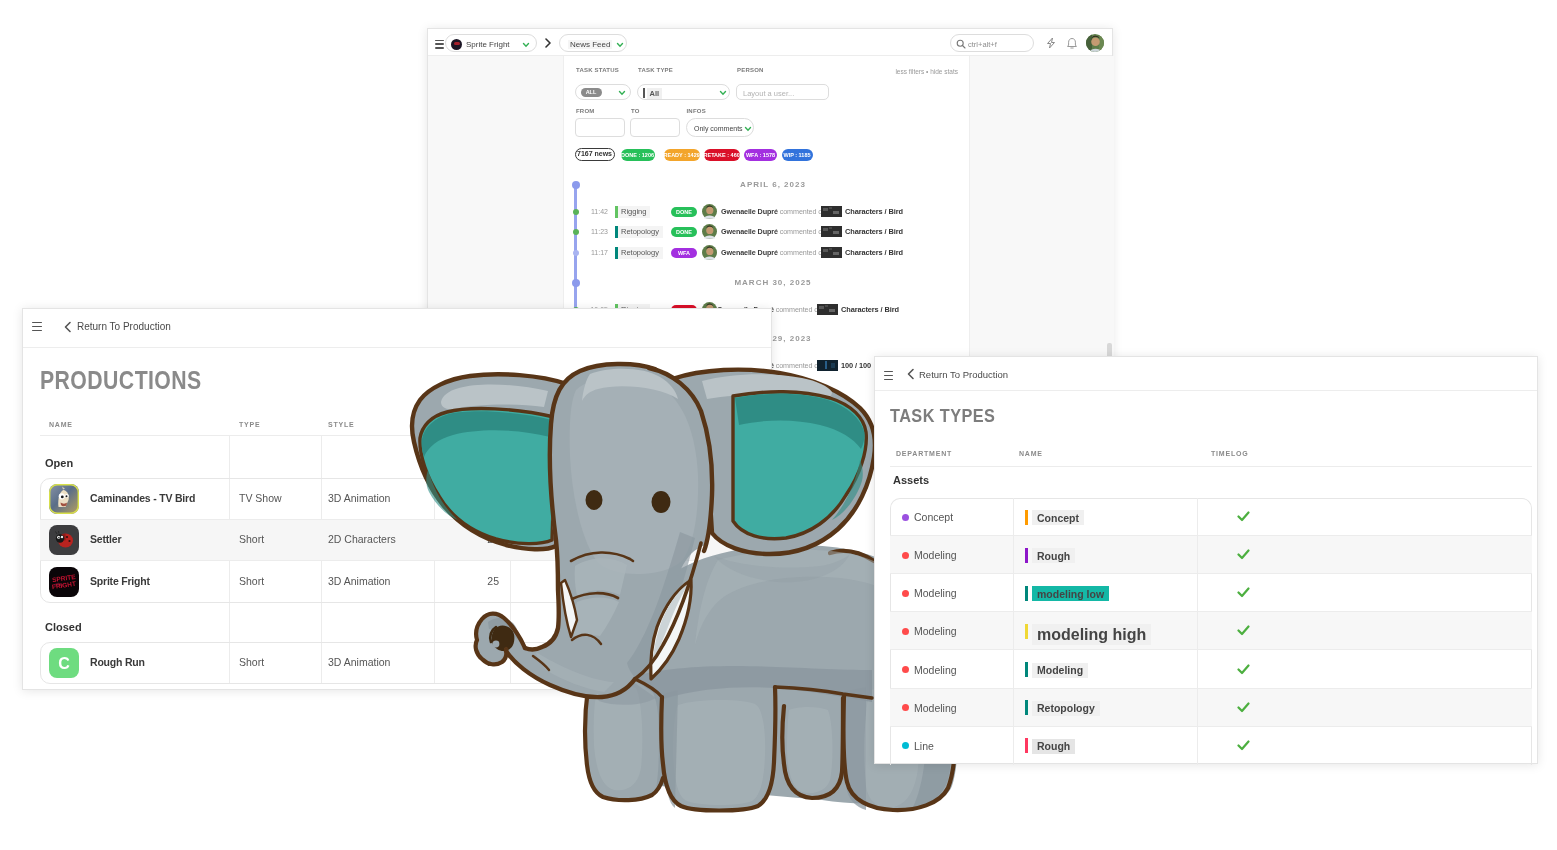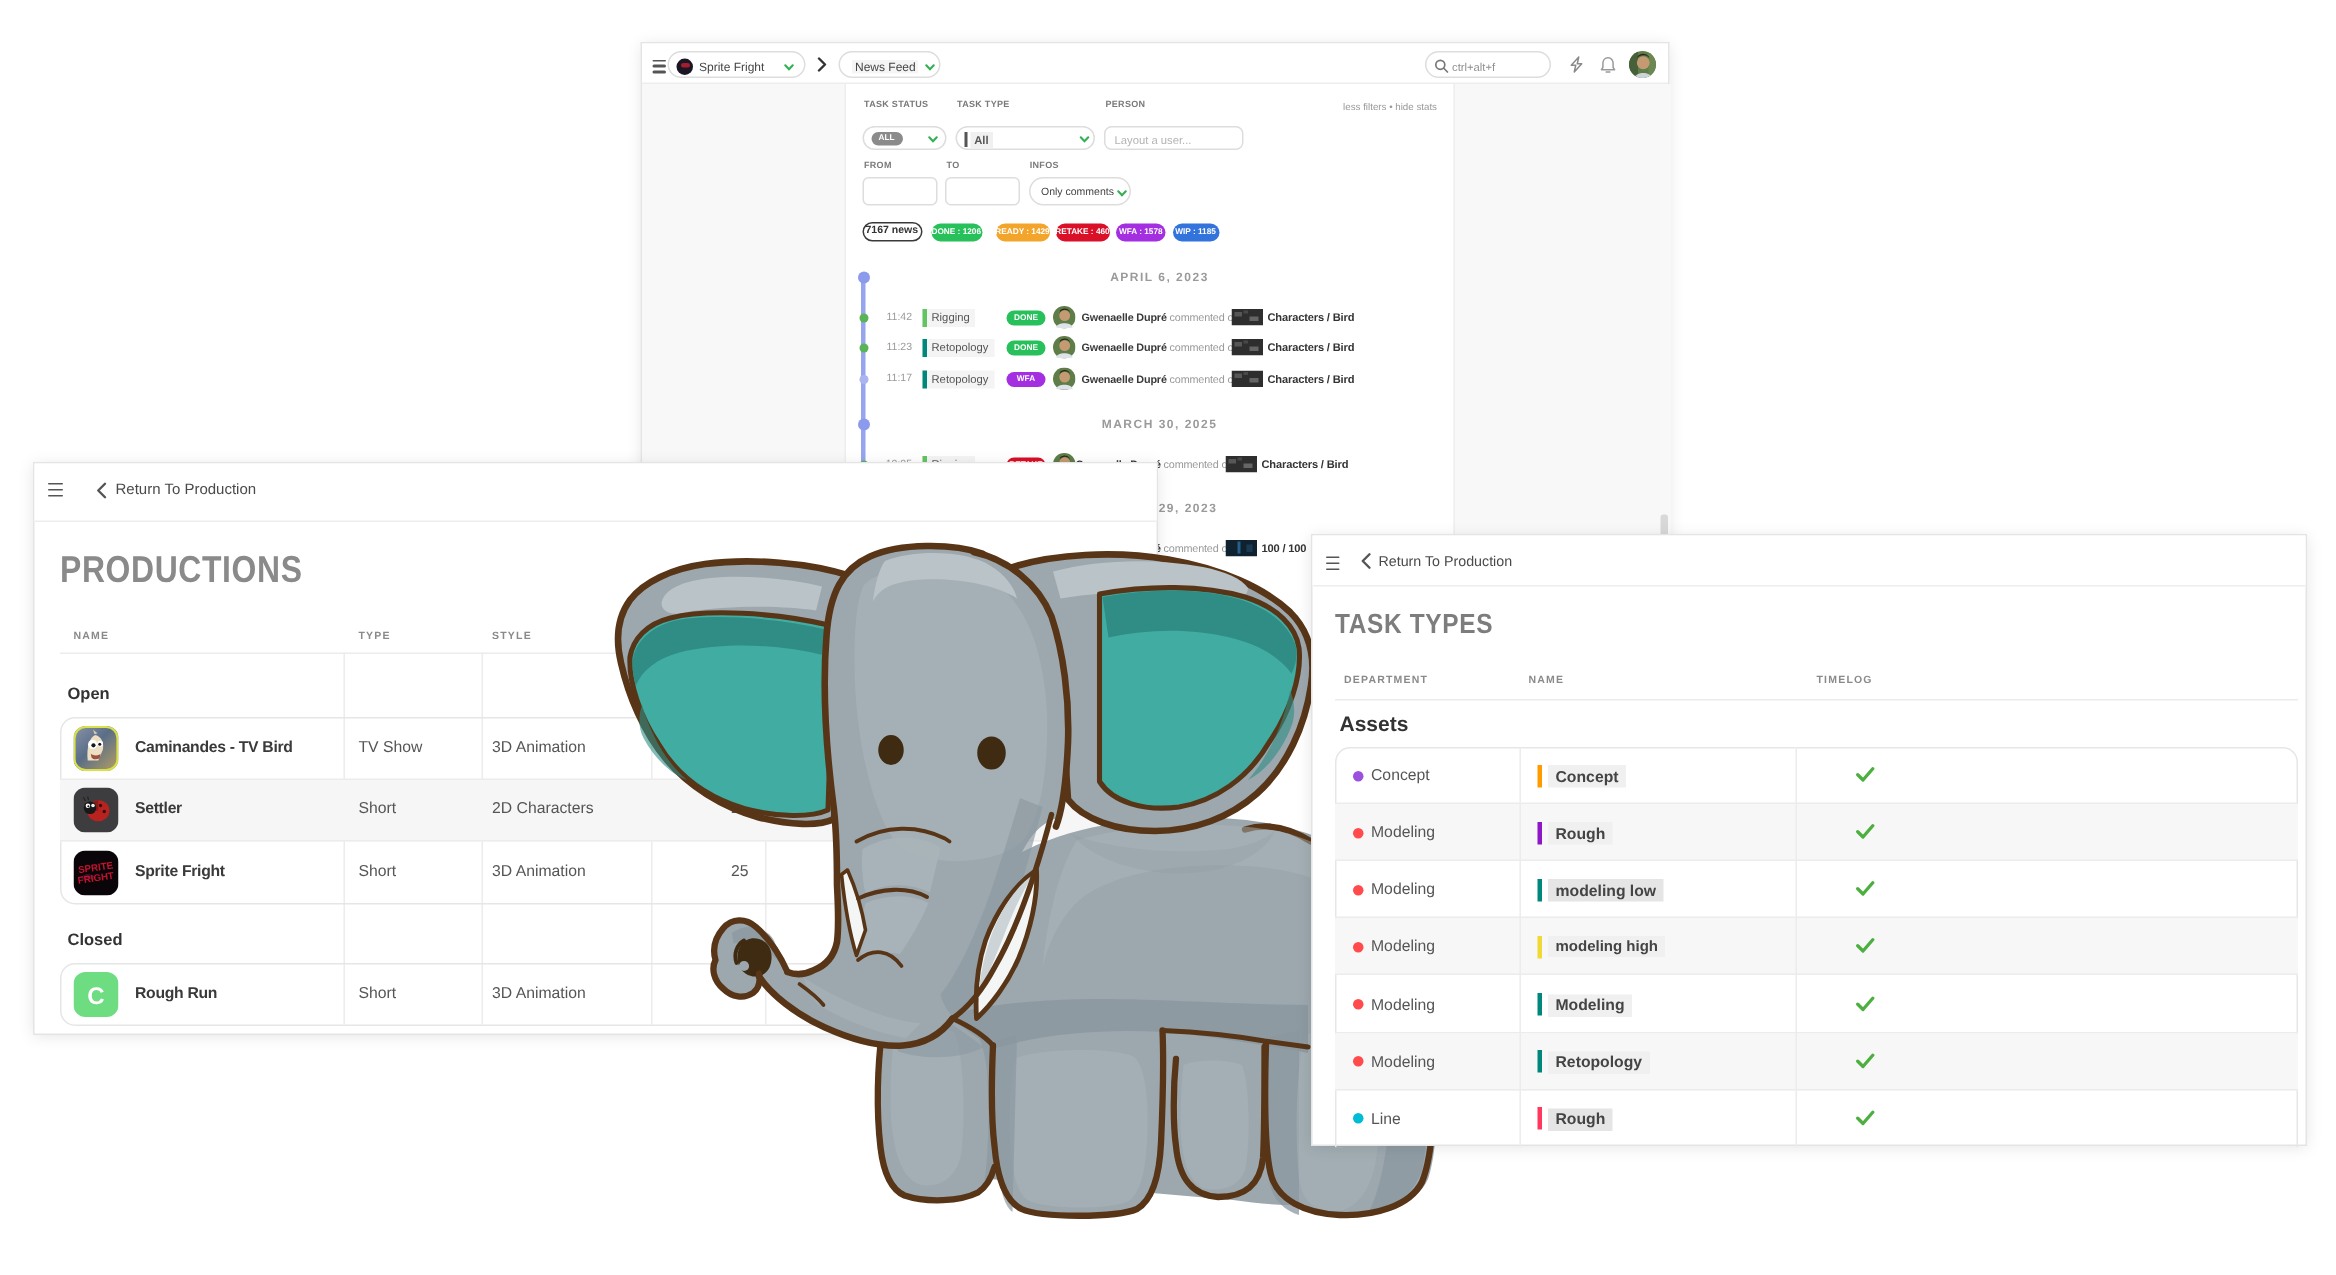--- a/index.html
+++ b/index.html
@@ -427,21 +427,21 @@
     </div>
   <svg class="abs" style="left:31px;top:10.5px" width="9" height="12" viewBox="0 0 9 12">
       <path d="M7 1.5 L2.5 6 L7 10.5" stroke="#555" stroke-width="1.6" fill="none" stroke-linecap="round" stroke-linejoin="round"></path>
     </svg>
   <div class="abs" style="left:44px;top:11.5px;font-size:9.5px;color:#4a4a4a">Return To Production</div>
   <div class="abs" style="left:15px;top:48px;font-size:18.5px;font-weight:600;color:#7d7d7d;letter-spacing:.5px;transform:scaleX(.88);transform-origin:left">TASK TYPES</div>
   <div class="colhead" style="left:21px;top:93px">DEPARTMENT</div>
   <div class="colhead" style="left:144px;top:93px">NAME</div>
   <div class="colhead" style="left:336px;top:93px">TIMELOG</div>
   <div class="hline" style="left:15px;top:108.5px;width:642px"></div>
-  <div class="abs" style="left:18px;top:117px;font-size:14px;font-weight:bold;color:#333">Assets</div>
+  <div class="abs" style="left:18px;top:117px;font-size:11px;font-weight:bold;color:#333">Assets</div>
   <div class="abs" style="left:15px;top:141px;width:642px;height:267px;border:1px solid #e6e6e6;border-radius:10px 10px 0 0;border-bottom:none"></div>
   <div class="abs" style="left:15px;top:141.0px;width:642px;height:38.1px;border-bottom:1px solid #ececec;overflow:hidden">
   <div class="abs" style="left:12px;top:15.6px;width:7px;height:7px;border-radius:50%;background:#9b51e0"></div>
   <div class="abs" style="left:24px;top:13.1px;font-size:10.5px;color:#555">Concept</div>
   <div class="abs" style="left:135px;top:11.6px;width:3px;height:15px;background:#ff9b00"></div>
   <div class="abs" style="left:142px;top:12.1px;font-size:10.5px;font-weight:bold;color:#444;background:#f0f0f0;padding:1.5px 5px">Concept</div>
   <svg class="abs" style="left:347px;top:13.1px" width="13" height="11" viewBox="0 0 13 11">
         <path d="M1.5 5.5 L5 9 L11.5 1.5" stroke="#4caf3f" stroke-width="2.2" fill="none" stroke-linecap="round" stroke-linejoin="round"></path>
       </svg>
 </div>
@@ -451,30 +451,30 @@
   <div class="abs" style="left:135px;top:11.6px;width:3px;height:15px;background:#8d16c9"></div>
   <div class="abs" style="left:142px;top:12.1px;font-size:10.5px;font-weight:bold;color:#444;background:#f0f0f0;padding:1.5px 5px">Rough</div>
   <svg class="abs" style="left:347px;top:13.1px" width="13" height="11" viewBox="0 0 13 11">
         <path d="M1.5 5.5 L5 9 L11.5 1.5" stroke="#4caf3f" stroke-width="2.2" fill="none" stroke-linecap="round" stroke-linejoin="round"></path>
       </svg>
 </div>
 <div class="abs" style="left:15px;top:217.3px;width:642px;height:38.1px;border-bottom:1px solid #ececec;overflow:hidden">
   <div class="abs" style="left:12px;top:15.6px;width:7px;height:7px;border-radius:50%;background:#ff4b4b"></div>
   <div class="abs" style="left:24px;top:13.1px;font-size:10.5px;color:#555">Modeling</div>
   <div class="abs" style="left:135px;top:11.6px;width:3px;height:15px;background:#00877b"></div>
-  <div class="abs" style="left:142px;top:12.1px;font-size:10.5px;font-weight:bold;color:#444;background:#e5e5e5;padding:1.5px 5px">modeling low</div>
+  <div class="abs" style="left:142px;top:12.1px;font-size:10.5px;font-weight:bold;color:#444;background:#14b8a6;padding:1.5px 5px">modeling low</div>
   <svg class="abs" style="left:347px;top:13.1px" width="13" height="11" viewBox="0 0 13 11">
         <path d="M1.5 5.5 L5 9 L11.5 1.5" stroke="#4caf3f" stroke-width="2.2" fill="none" stroke-linecap="round" stroke-linejoin="round"></path>
       </svg>
 </div>
 <div class="abs" style="left:15px;top:255.4px;width:642px;height:38.1px;background:#f7f7f7;border-bottom:1px solid #ececec;overflow:hidden">
   <div class="abs" style="left:12px;top:15.6px;width:7px;height:7px;border-radius:50%;background:#ff4b4b"></div>
   <div class="abs" style="left:24px;top:13.1px;font-size:10.5px;color:#555">Modeling</div>
   <div class="abs" style="left:135px;top:11.6px;width:3px;height:15px;background:#f0d835"></div>
-  <div class="abs" style="left:142px;top:12.1px;font-size:10px;font-weight:bold;color:#444;background:#f0f0f0;padding:1.5px 5px">modeling high</div>
+  <div class="abs" style="left:142px;top:12.1px;font-size:16px;font-weight:bold;color:#444;background:#f0f0f0;padding:1.5px 5px">modeling high</div>
   <svg class="abs" style="left:347px;top:13.1px" width="13" height="11" viewBox="0 0 13 11">
         <path d="M1.5 5.5 L5 9 L11.5 1.5" stroke="#4caf3f" stroke-width="2.2" fill="none" stroke-linecap="round" stroke-linejoin="round"></path>
       </svg>
 </div>
 <div class="abs" style="left:15px;top:293.6px;width:642px;height:38.1px;border-bottom:1px solid #ececec;overflow:hidden">
   <div class="abs" style="left:12px;top:15.6px;width:7px;height:7px;border-radius:50%;background:#ff4b4b"></div>
   <div class="abs" style="left:24px;top:13.1px;font-size:10.5px;color:#555">Modeling</div>
   <div class="abs" style="left:135px;top:11.6px;width:3px;height:15px;background:#00877b"></div>
   <div class="abs" style="left:142px;top:12.1px;font-size:10.5px;font-weight:bold;color:#444;background:#f0f0f0;padding:1.5px 5px">Modeling</div>
   <svg class="abs" style="left:347px;top:13.1px" width="13" height="11" viewBox="0 0 13 11">

